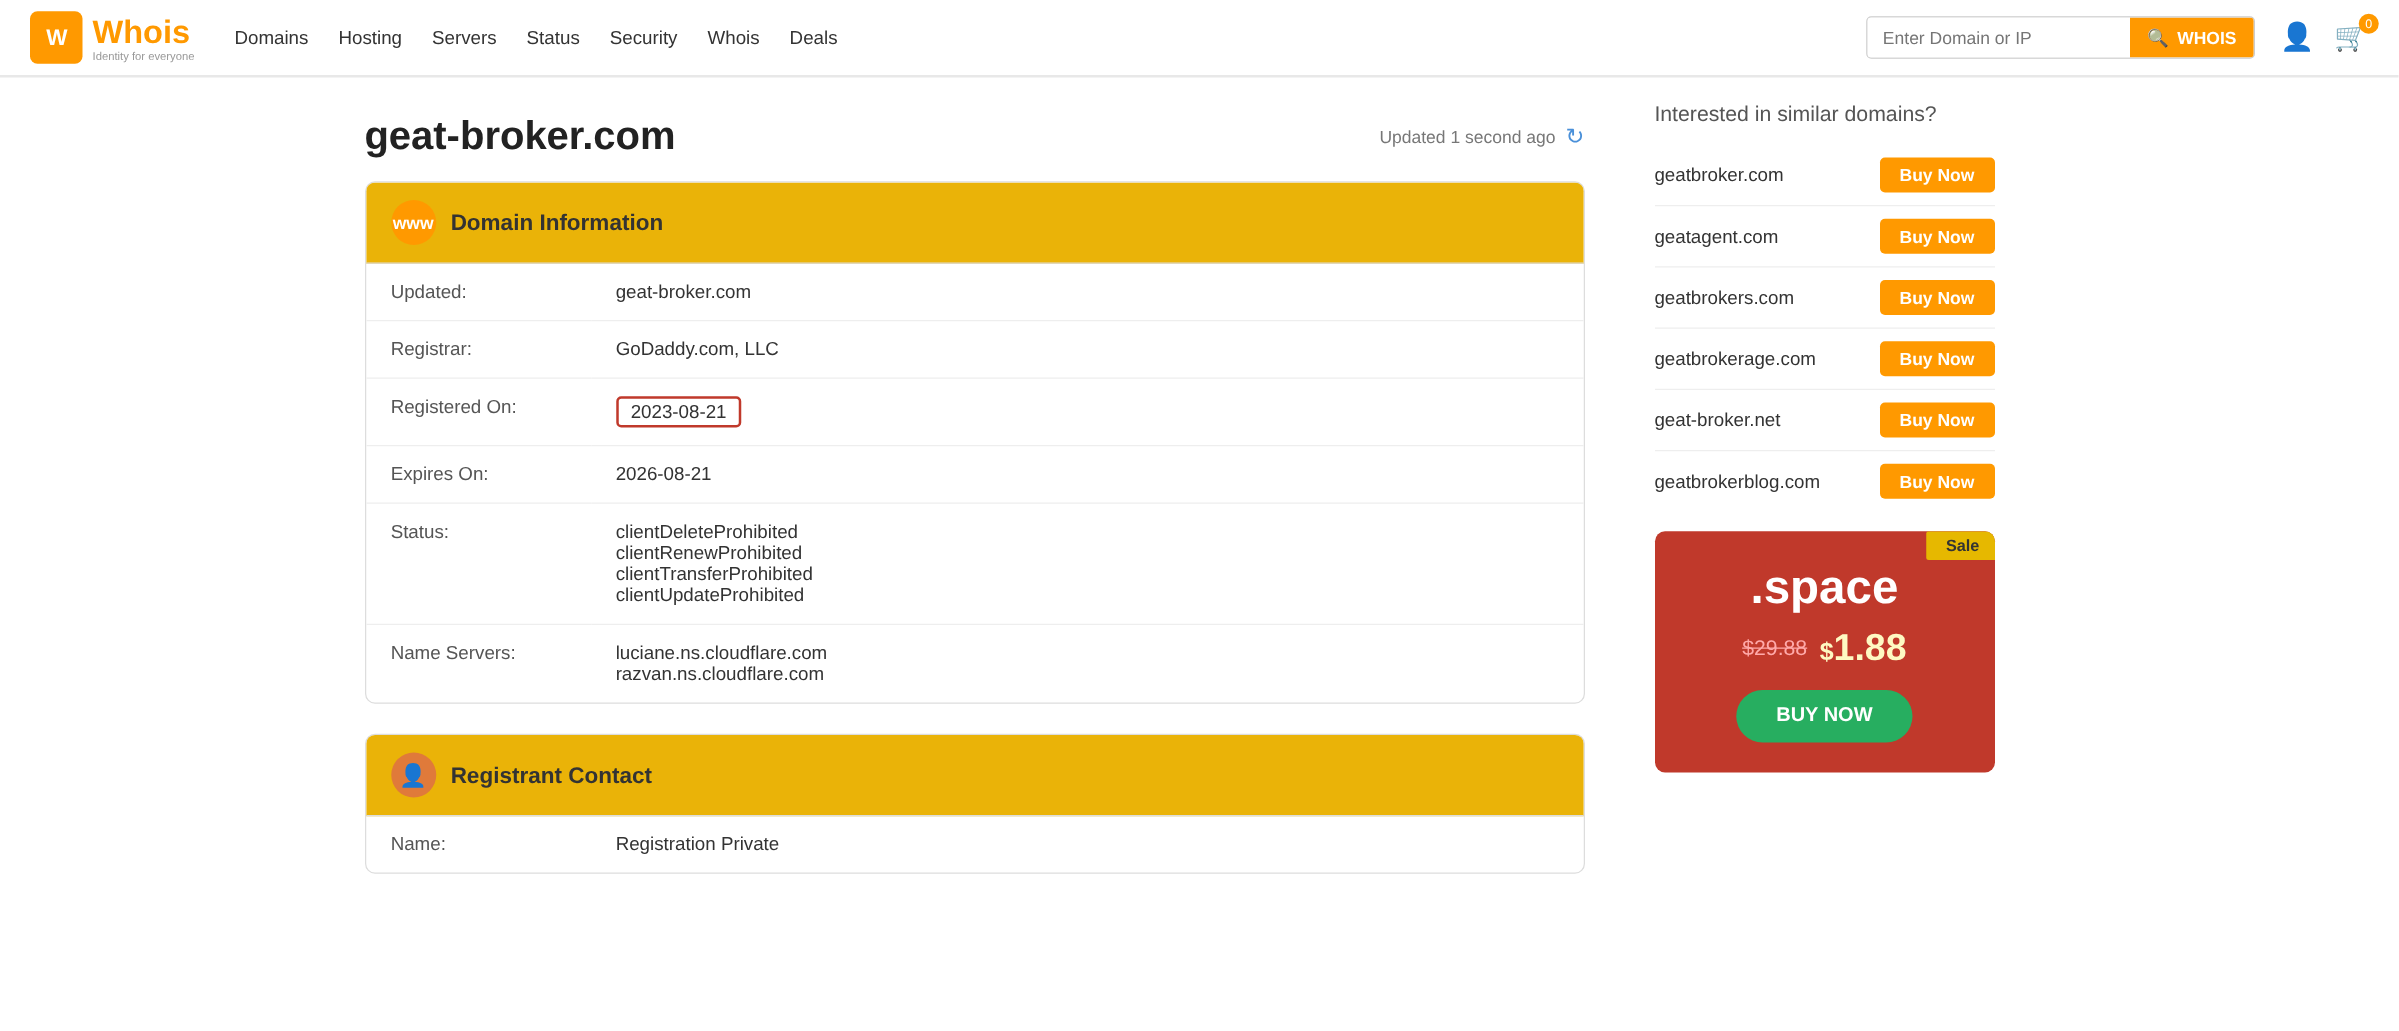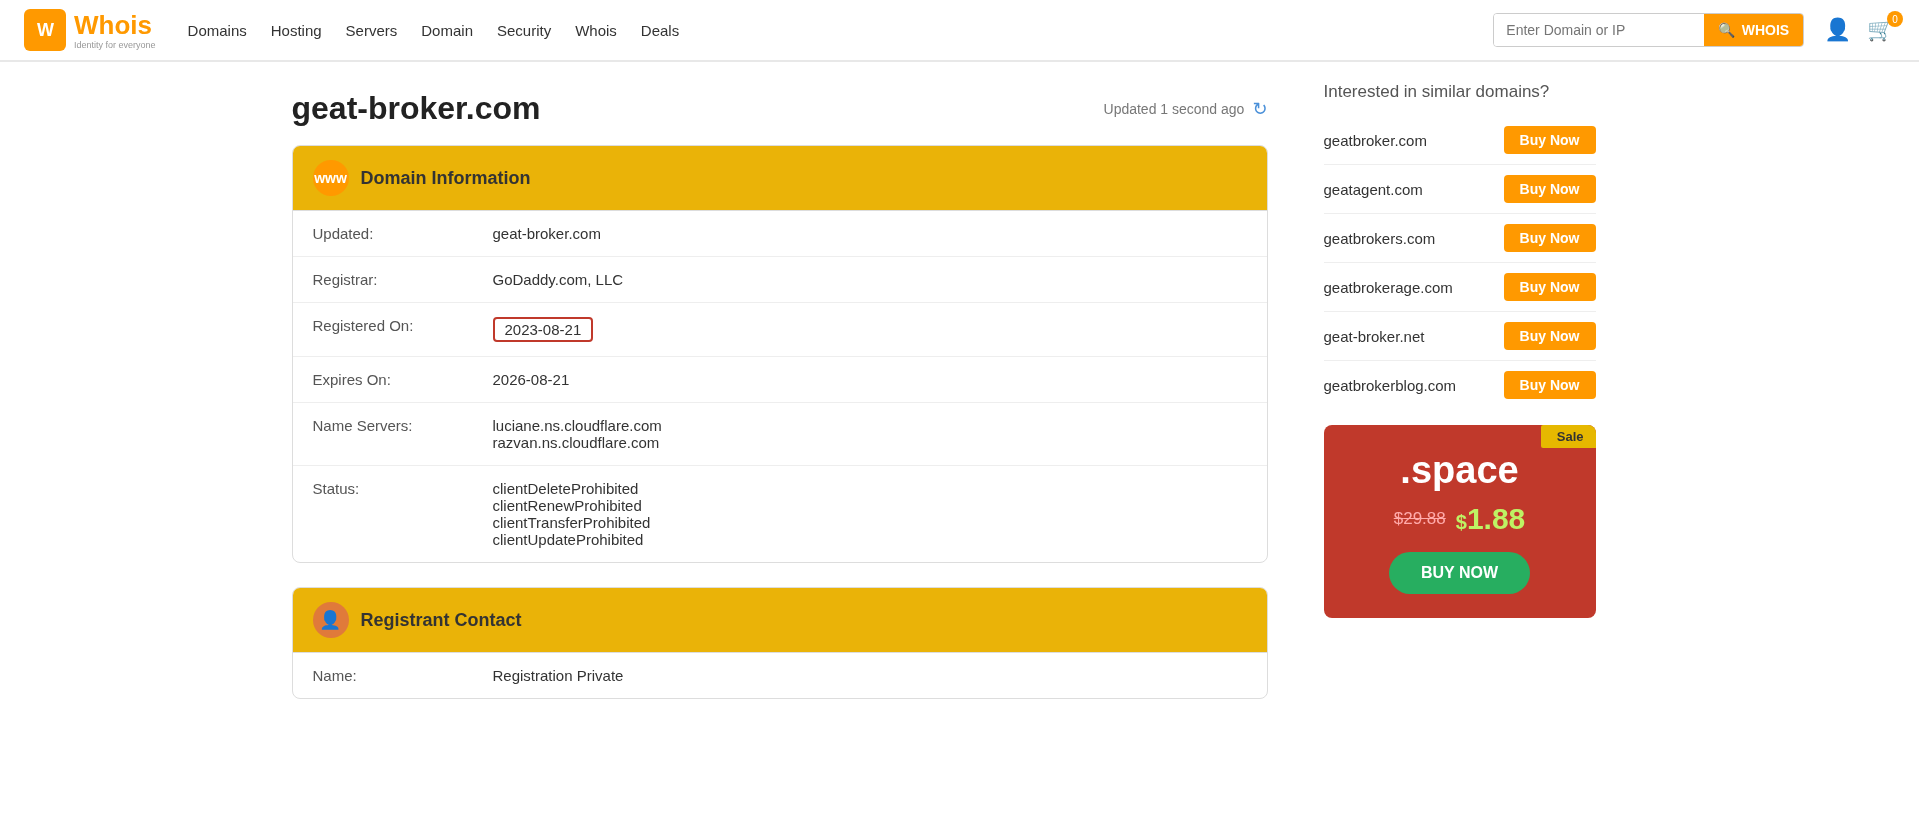--- a/index.html
+++ b/index.html
@@ -110,21 +110,21 @@
       color: #fff; margin-top: 16px; position: relative; text-align: center; overflow: hidden;
     }
     .sale-ribbon {
       position: absolute; top: 0; right: -4px;
       background: #e6b800; color: #333; font-weight: bold; font-size: 13px;
       padding: 4px 16px; border-radius: 2px;
     }
     .sale-domain-text { font-size: 38px; font-weight: bold; color: #fff; margin-bottom: 10px; }
     .price-row { display: flex; align-items: center; justify-content: center; gap: 10px; margin-bottom: 16px; }
     .old-price { font-size: 17px; color: #ffaaaa; text-decoration: line-through; }
-    .new-price { font-size: 30px; font-weight: bold; color: #bef264; }
+    .new-price { font-size: 30px; font-weight: bold; color: #fef9c3; }
     .dollar { font-size: 20px; }
     .sale-buy-btn {
       background: #27ae60; color: #fff; border: none; border-radius: 50px;
       padding: 12px 32px; font-size: 16px; font-weight: bold; cursor: pointer;
     }
 
     
     .person-icon {
       width: 36px; height: 36px; background: #e07a3a; border-radius: 50%;
       display: flex; align-items: center; justify-content: center;
@@ -139,21 +139,21 @@
     <div class="logo-icon">W</div>
     <div>
       <span class="logo-text">Whois</span>
       <span class="logo-sub">Identity for everyone</span>
     </div>
   </div>
   <div class="nav-links">
     <a>Domains</a>
     <a>Hosting</a>
     <a>Servers</a>
-    <a>Domain</a>
+    <a>Status</a>
     <a>Security</a>
     <a>Whois</a>
     <a>Deals</a>
   </div>
   <div class="nav-search">
     <div class="search-box">
       <input type="text" placeholder="Enter Domain or IP" style="">
       <button class="search-btn">
         <span>🔍</span>
         <span>WHOIS</span>
@@ -199,30 +199,30 @@
           <td>Registered On:</td>
           <td>
             <span class="date-box">2023-08-21</span>
           </td>
         </tr>
         <tr>
           <td>Expires On:</td>
           <td>2026-08-21</td>
         </tr>
         <tr>
-          <td>Name Servers:</td>
-          <td style="white-space:pre-line;">luciane.ns.cloudflare.com
-razvan.ns.cloudflare.com</td>
-        </tr>
-        <tr>
           <td>Status:</td>
           <td style="white-space:pre-line;">clientDeleteProhibited
 clientRenewProhibited
 clientTransferProhibited
 clientUpdateProhibited</td>
+        </tr>
+        <tr>
+          <td>Name Servers:</td>
+          <td style="white-space:pre-line;">luciane.ns.cloudflare.com
+razvan.ns.cloudflare.com</td>
         </tr>
       </tbody>
         </table>
     </div>
 
     <div class="card">
       <div class="card-header">
         <div class="person-icon">👤</div>
         <span class="card-header-title">Registrant Contact</span>
       </div>

